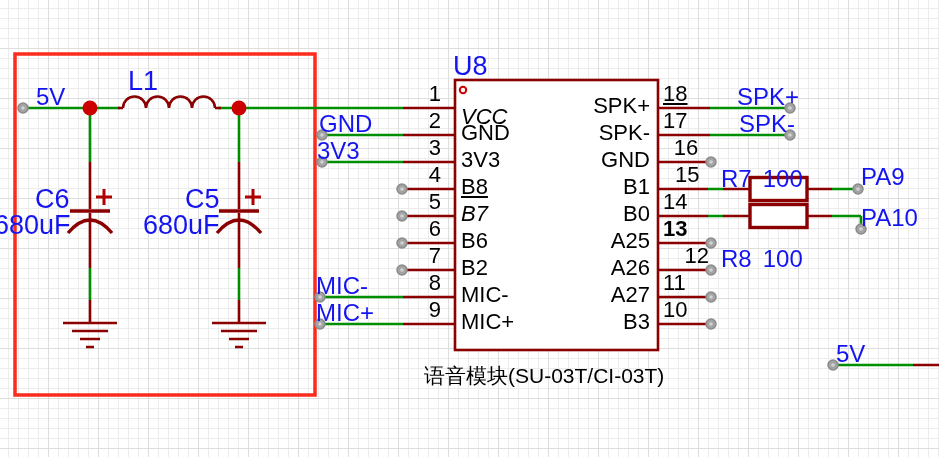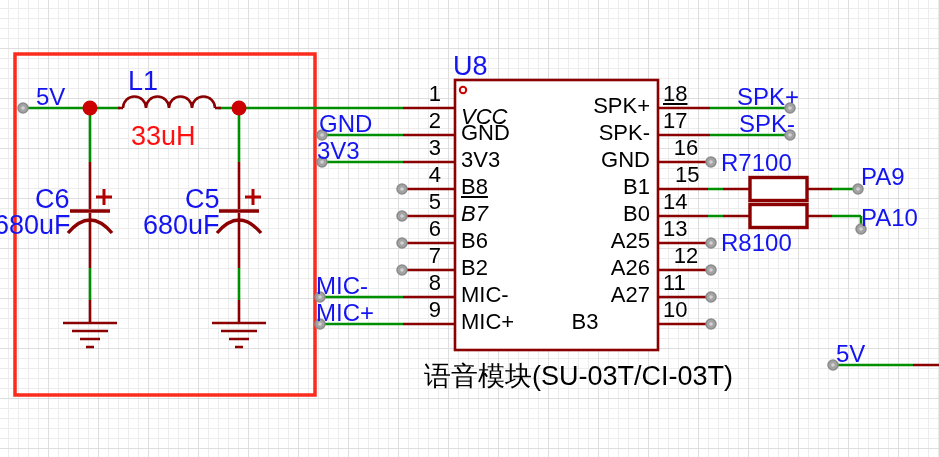--- a/index.html
+++ b/index.html
@@ -23,24 +23,24 @@
   .res{stroke:var(--symbol);stroke-width:3.4;fill:#ffffff;}
   .plus{stroke:var(--plus);stroke-width:3;fill:none;}
   .junc{fill:var(--junction);stroke:none;}
   .port{fill:var(--port);stroke:#8b8b8b;stroke-width:1.5;}
   .portc{fill:#d2d2d2;stroke:none;}
   .pin1dot{fill:#ffffff;stroke:#cc0000;stroke-width:2;}
   .lbl{position:absolute;white-space:pre;}
   .net{color:var(--net);font-size:24px;line-height:23px;}
   .des{color:var(--net);font-size:27px;line-height:27px;}
   .val-red{color:var(--valred);}
-  .refval{display:flex;gap:0;}
+  .refval{display:flex;gap:11px;margin-top:16px;}
   .pin-num{position:absolute;color:var(--text);font-size:22px;line-height:22px;}
   .pin-name{position:absolute;color:var(--text);font-size:22px;line-height:22px;}
-  .cap-text{position:absolute;color:var(--text);font-size:27px;line-height:32px;white-space:pre;}
+  .cap-text{position:absolute;color:var(--text);font-size:21px;line-height:32px;white-space:pre;}
 </style>
 </head>
 <body>
 
 <div id="screen">
 
   <svg width="939" height="457" viewBox="0 0 939 457">
 
     <rect class="selbox" x="15" y="54" width="300" height="341"></rect>
 
@@ -148,21 +148,20 @@
     <span>R7</span>
     <span>100</span>
   </div>
   <div class="lbl net refval" style="left:721px;top:231px">
     <span>R8</span>
     <span>100</span>
   </div>
 
   <div class="lbl des" style="left:453px;top:53px">U8</div>
   <div class="lbl des" style="left:128px;top:68px">L1</div>
-  <div class="lbl des val-red" style="left:131px;top:123px">33uH</div>
   <div class="lbl des" style="left:35px;top:186px">C6</div>
   <div class="lbl des" style="left:-6px;top:212px">680uF</div>
   <div class="lbl des" style="left:185px;top:186px">C5</div>
   <div class="lbl des" style="left:143px;top:212px">680uF</div>
 
   <div class="cap-text" style="left:424px;top:360px">语音模块(SU-03T/CI-03T)</div>
 
   <div id="pin-layer">
       <div class="pin-num" style="left:395px;width:46px;top:83px;text-align:right;">1</div>
       <div class="pin-name" style="left:461px;top:106px;font-style:italic;">VCC</div>
@@ -185,22 +184,22 @@
       <div class="pin-num" style="left:663px;width:46px;top:83px;text-align:left;text-decoration:underline;">18</div>
       <div class="pin-name" style="left:520px;width:130px;top:95px;text-align:right;">SPK+</div>
       <div class="pin-num" style="left:663px;width:46px;top:110px;text-align:left;">17</div>
       <div class="pin-name" style="left:520px;width:130px;top:122px;text-align:right;">SPK-</div>
       <div class="pin-num" style="left:663px;width:46px;top:137px;text-align:center;">16</div>
       <div class="pin-name" style="left:520px;width:130px;top:149px;text-align:right;">GND</div>
       <div class="pin-num" style="left:663px;width:46px;top:164px;text-align:left;margin-left:12px;">15</div>
       <div class="pin-name" style="left:520px;width:130px;top:176px;text-align:right;">B1</div>
       <div class="pin-num" style="left:663px;width:46px;top:191px;text-align:left;">14</div>
       <div class="pin-name" style="left:520px;width:130px;top:203px;text-align:right;">B0</div>
-      <div class="pin-num" style="left:663px;width:46px;top:218px;text-align:left;">13</div>
+      <div class="pin-num" style="left:663px;width:46px;top:218px;text-align:left;font-weight:bold;">13</div>
       <div class="pin-name" style="left:520px;width:130px;top:230px;text-align:right;">A25</div>
-      <div class="pin-num" style="left:663px;width:46px;top:245px;text-align:center;">12</div>
+      <div class="pin-num" style="left:663px;width:46px;top:245px;text-align:right;">12</div>
       <div class="pin-name" style="left:520px;width:130px;top:257px;text-align:right;">A26</div>
       <div class="pin-num" style="left:663px;width:46px;top:272px;text-align:left;">11</div>
       <div class="pin-name" style="left:520px;width:130px;top:284px;text-align:right;">A27</div>
       <div class="pin-num" style="left:663px;width:46px;top:299px;text-align:left;">10</div>
-      <div class="pin-name" style="left:520px;width:130px;top:311px;text-align:center;">B3</div>
+      <div class="pin-name" style="left:520px;width:130px;top:311px;text-align:right;">B3</div>
     </div>
 </div>
 
 </body></html>

